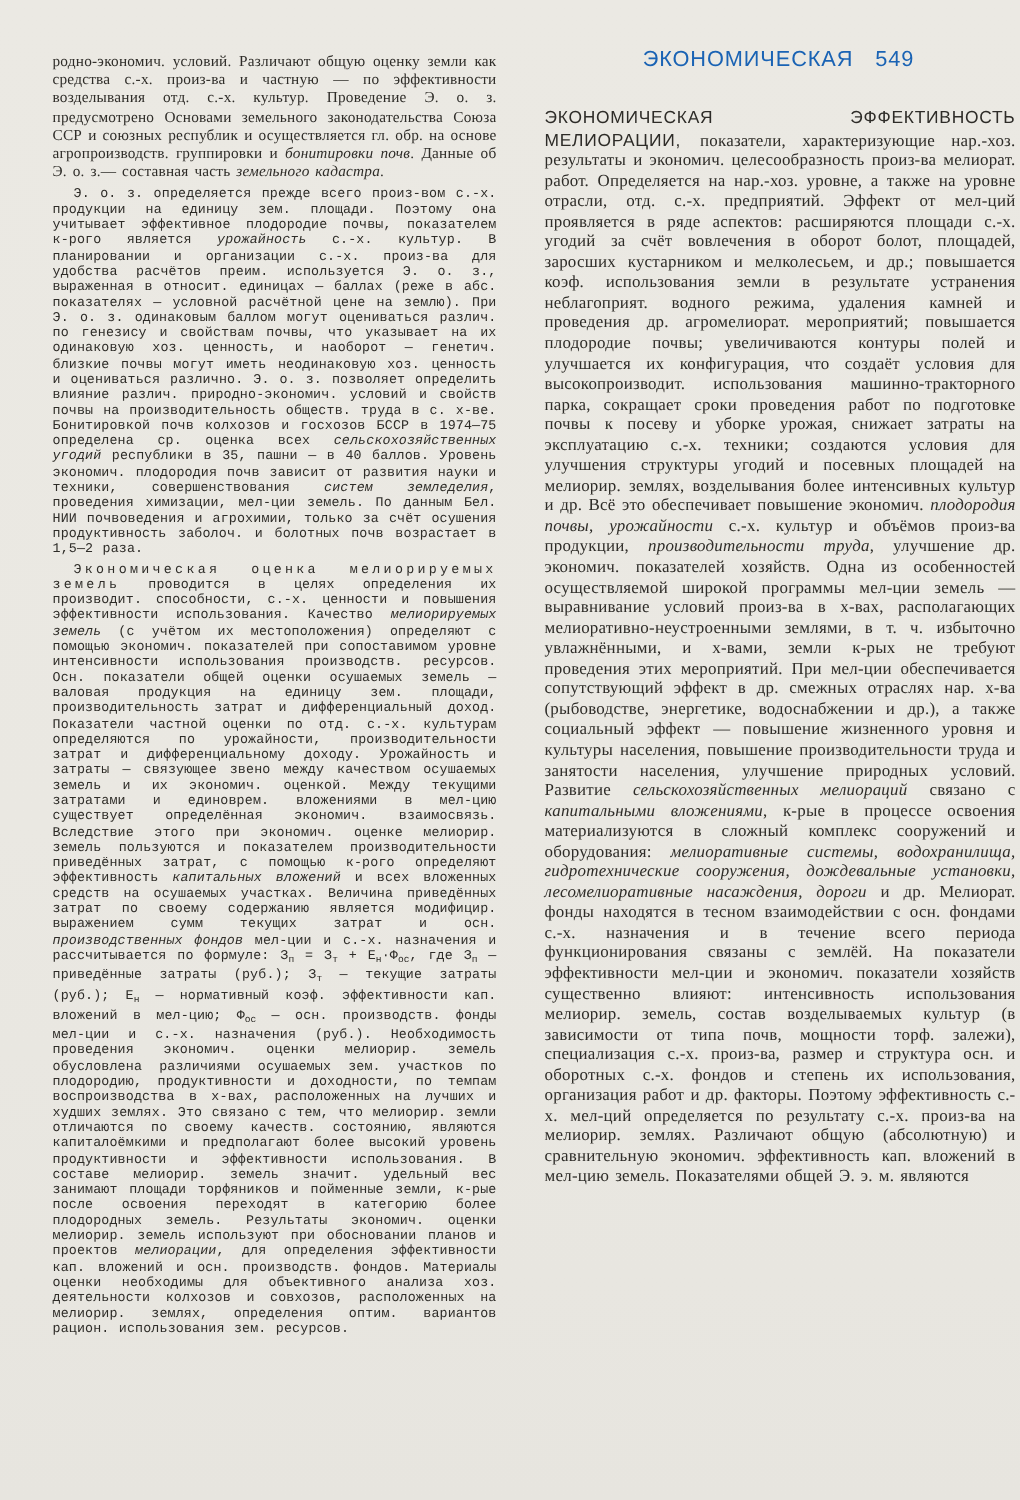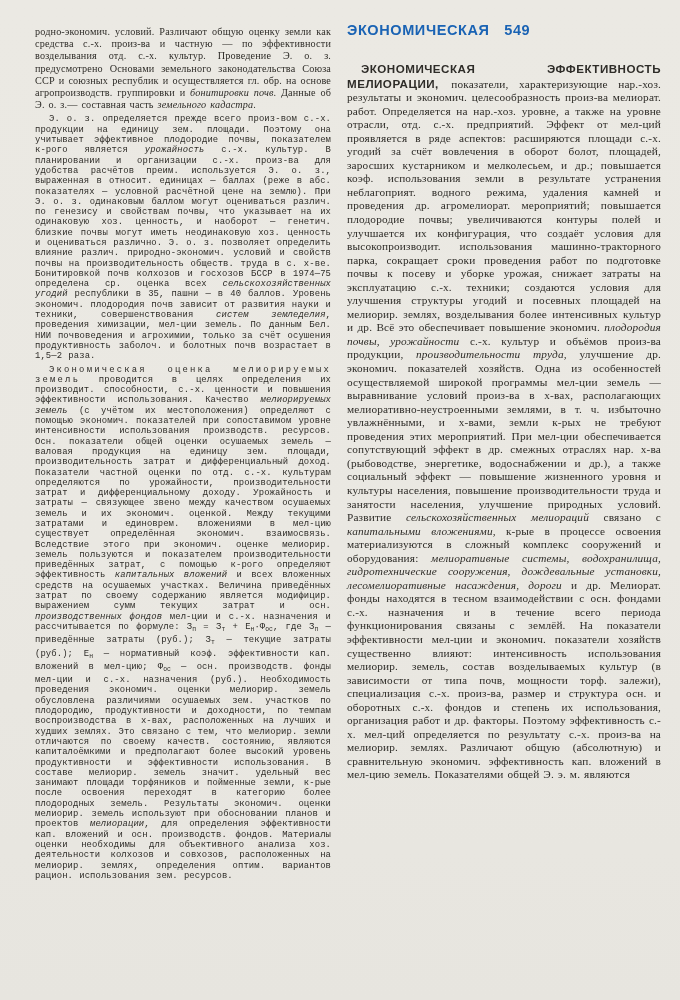--- a/index.html
+++ b/index.html
@@ -12,36 +12,36 @@
     width: 680px;
     height: 1000px;
     background: linear-gradient(180deg, #ebe9e3 0%, #eae8e2 55%, #e7e5df 100%);
     font-family: "Liberation Serif", serif;
     color: #2e2c28;
     overflow: hidden;
     box-sizing: border-box;
   }
   .columns {
     position: absolute;
-    top: 22px;
+    top: 32px;
     left: 35px;
     display: flex;
-    gap: 16px;
+    gap: 32px;
   }
   .col-left {
     width: 296px;
     padding-top: 4px;
   }
   .col-right {
     width: 314px;
   }
   .running-head {
-    text-align: left;
+    text-align: center;
     font-family: "Liberation Sans", sans-serif;
-    font-weight: bold;
+    font-weight: normal;
     font-size: 14.5px;
     letter-spacing: 0.6px;
     color: #1a63b4;
     padding-right: 2px;
     margin-bottom: 24px;
     white-space: nowrap;
   }
   .running-head .pgnum { margin-left: 10px; }
 
   .body-text {
@@ -72,25 +72,24 @@
   .sig-line {
     text-align: right;
     font-style: italic;
     padding-right: 26px;
   }
 
   
   .run-i  { font-style: italic; }
   .run-b  {
     font-family: "Liberation Sans", sans-serif;
-    font-weight: bold;
+    font-weight: normal;
     font-size: 11.6px;
     letter-spacing: 0.5px;
     word-spacing: 2px;
-    margin-left: 14px;
   }
   .run-sp { letter-spacing: 2.2px; }
   .run-sub {
     vertical-align: -2px;
     font-size: 0.72em;
     letter-spacing: 0;
   }
 </style>
 </head>
 <body>

